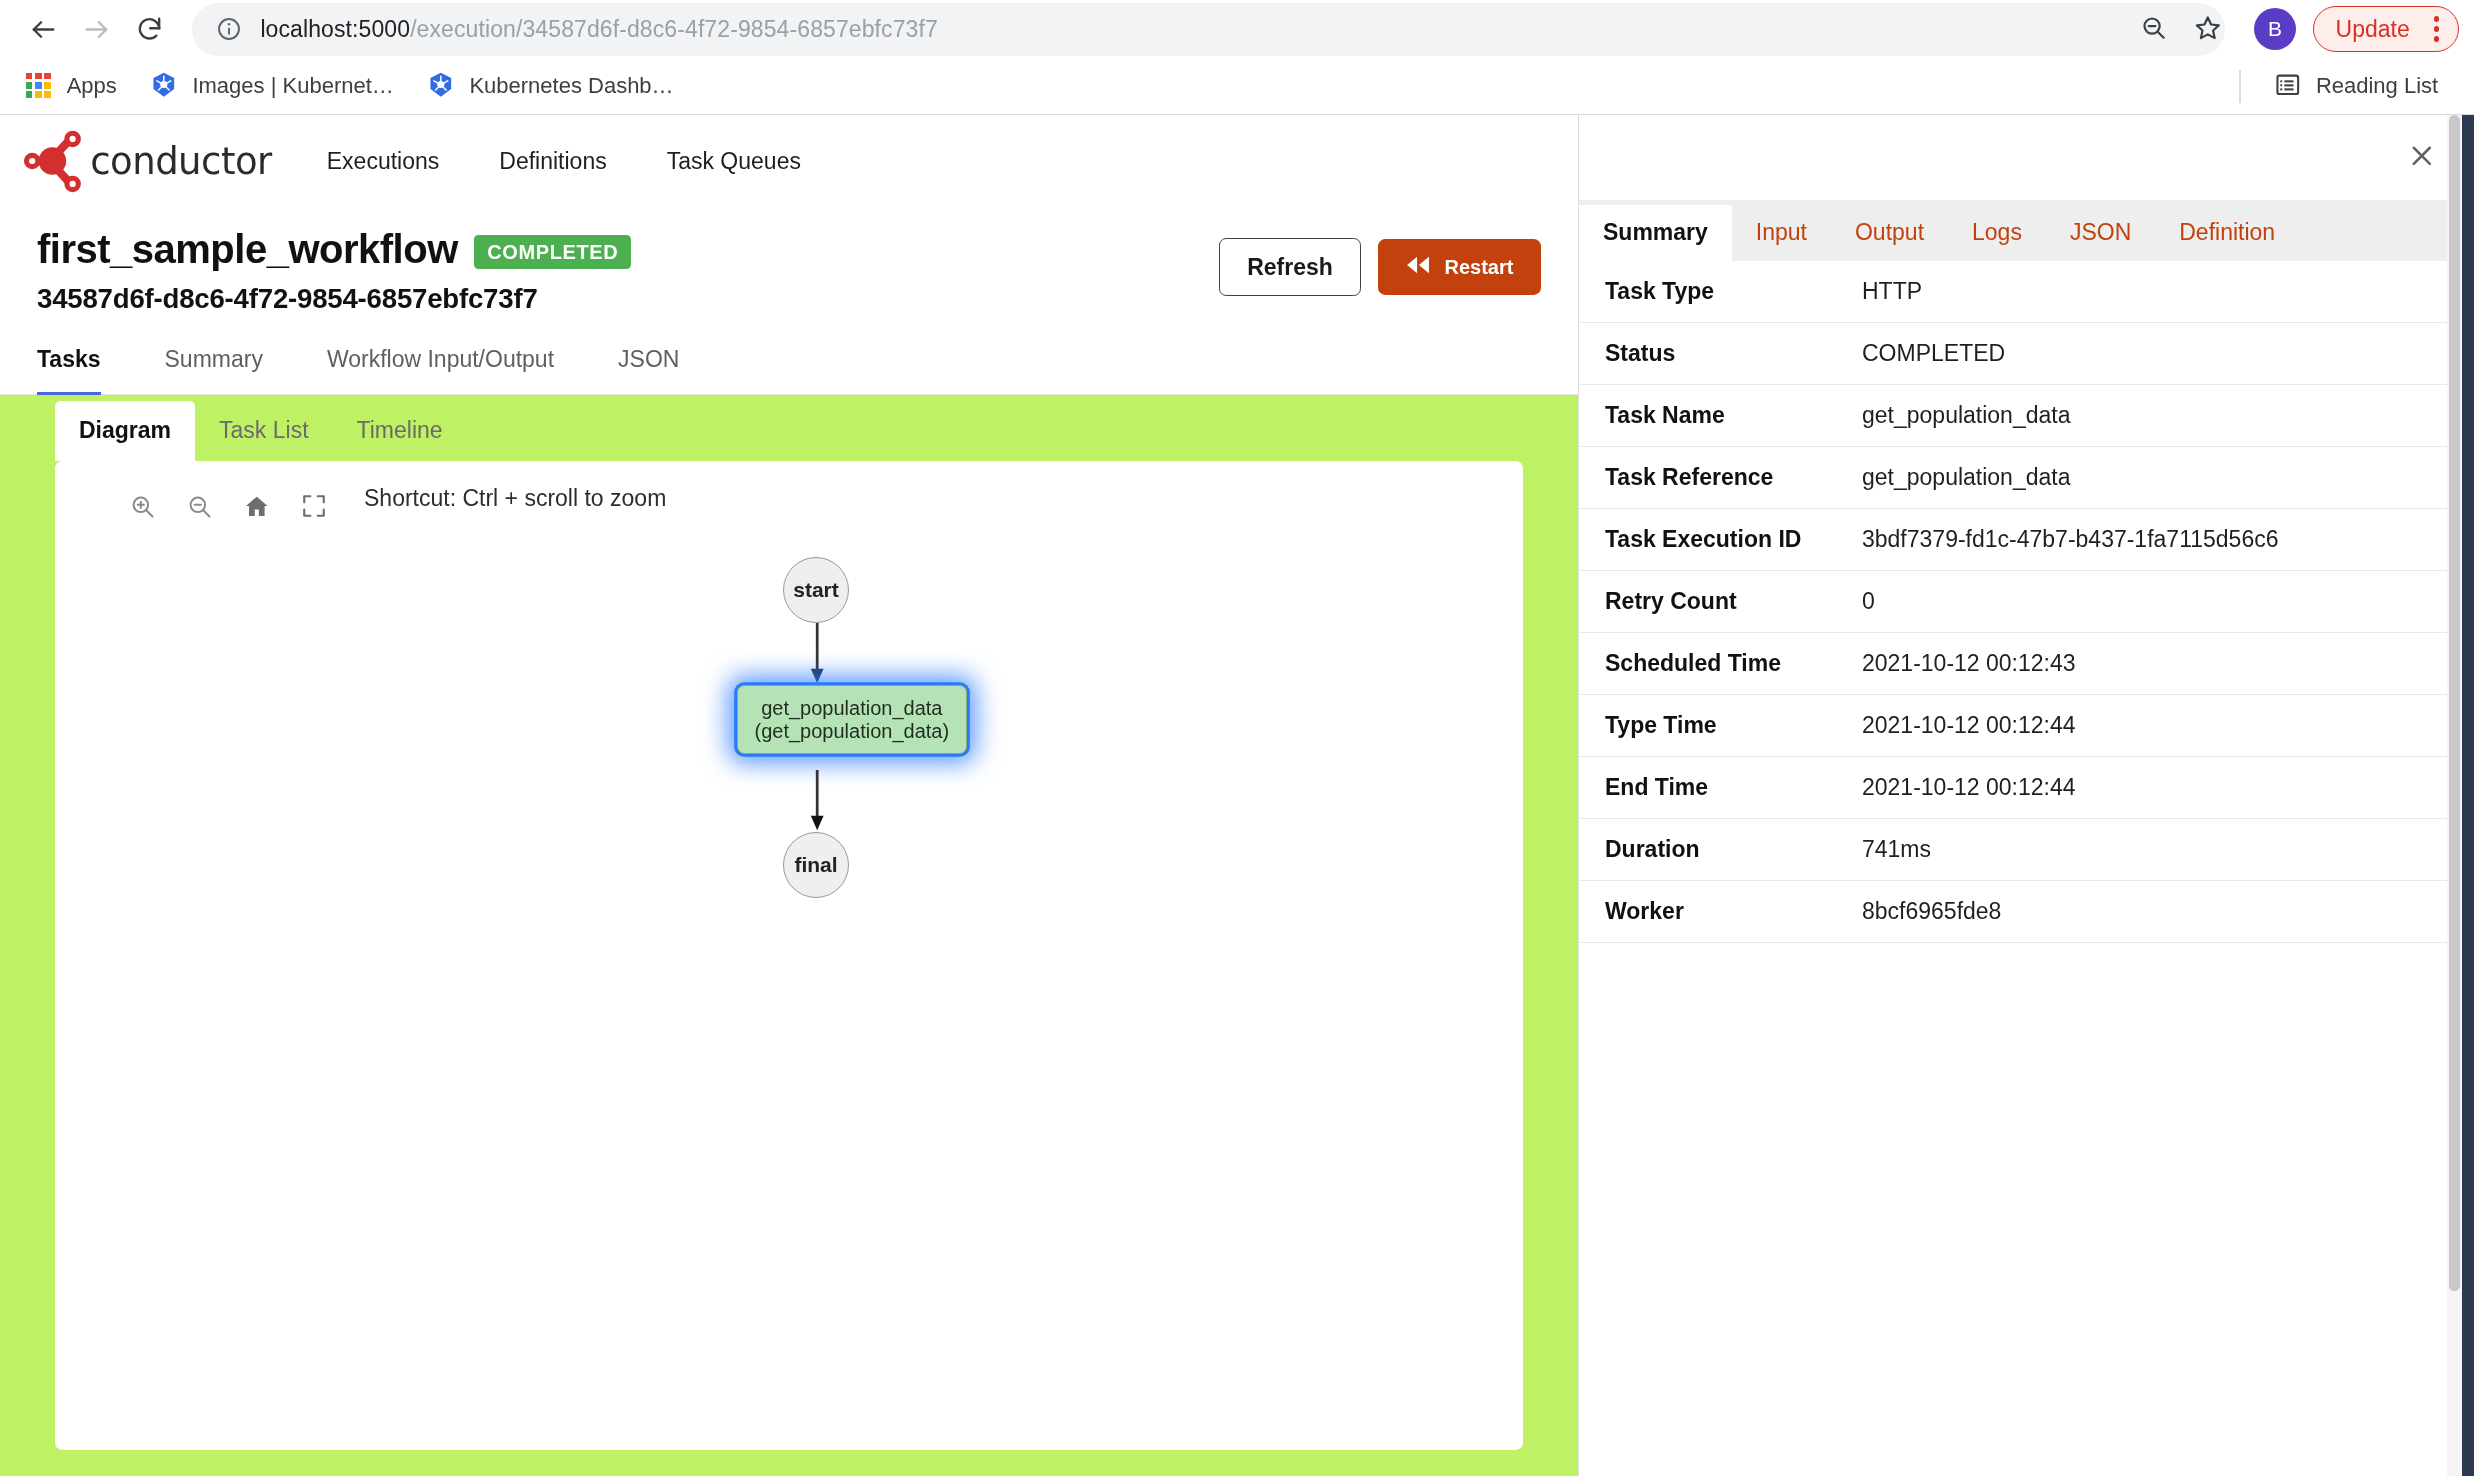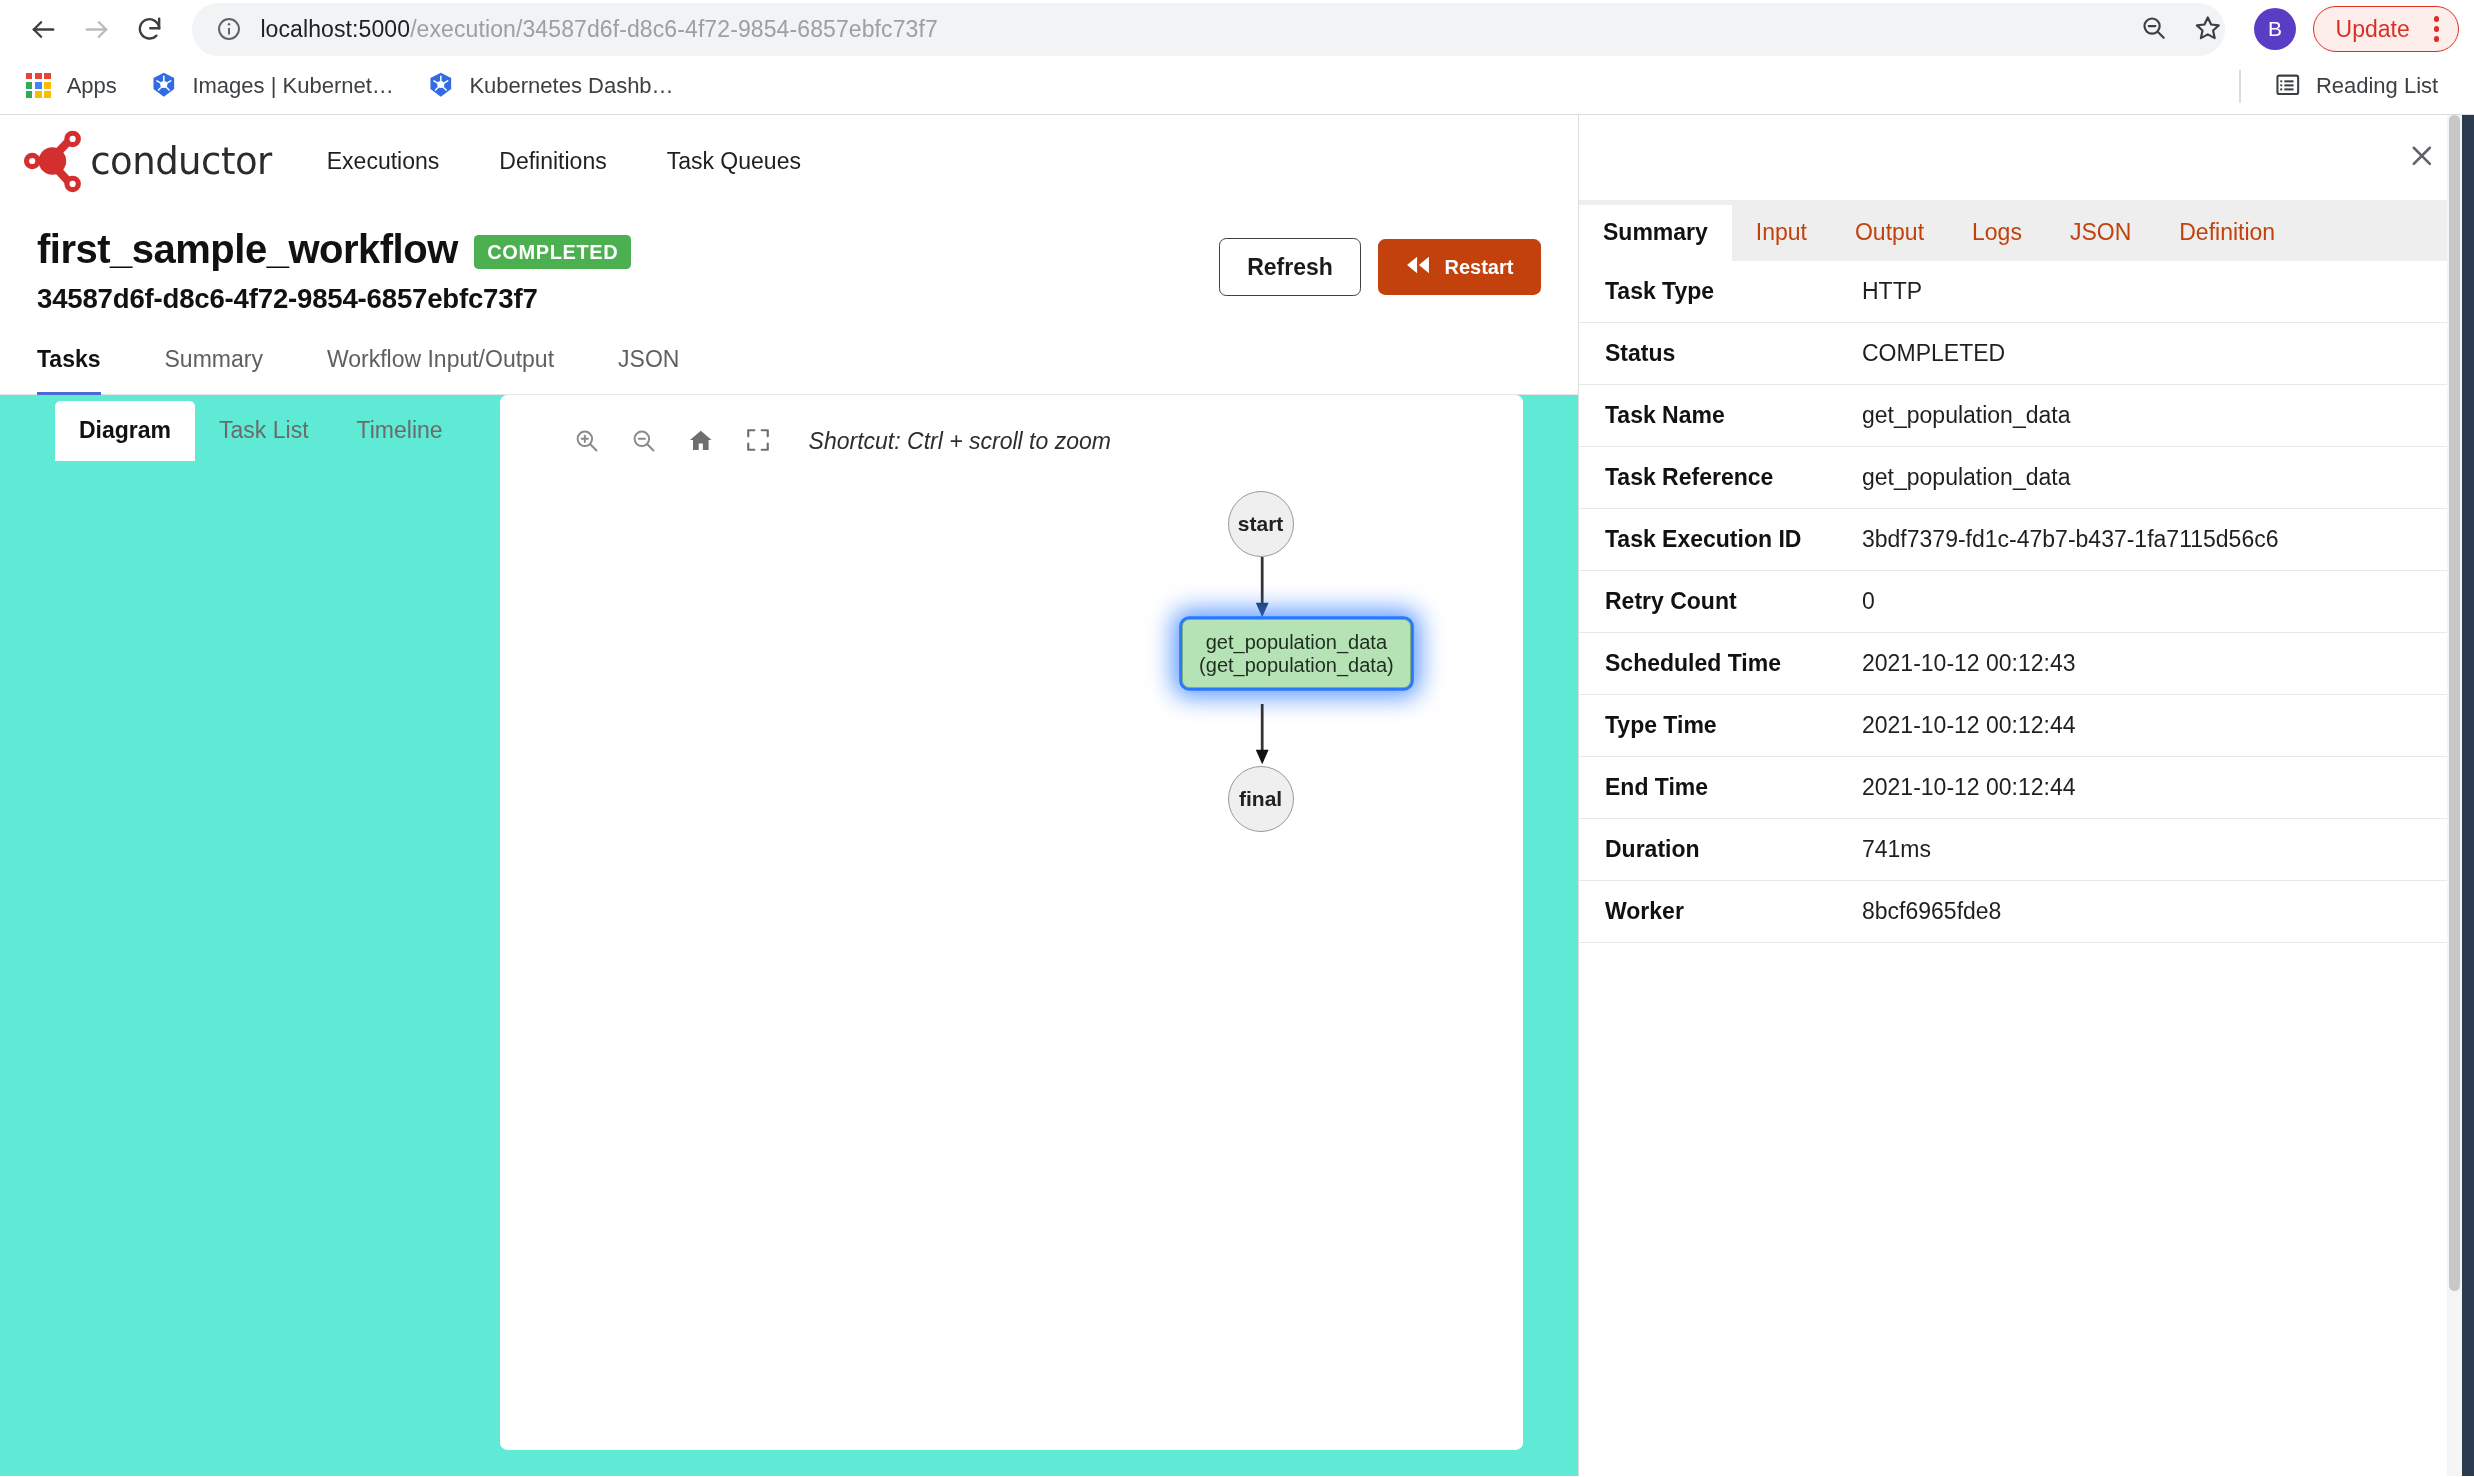--- a/index.html
+++ b/index.html
@@ -237,23 +237,24 @@
     padding: 13px 0 18.4px 0;
     margin-right: 64px;
     border-bottom: 4.6px solid transparent;
     margin-bottom: -1.8px;
     white-space: nowrap;
   }
   .wf-tab.active { color: #111111; font-weight: bold; border-bottom-color: #4c68d7; }
 
   .tasks-area {
     flex: 1 1 auto;
-    background: #5eead4;
+    background: #bef264;
     padding: 0 22px 26px 22px;
     display: flex;
+    flex-direction: column;
     min-height: 0;
   }
   .sub-tabs {
     display: flex;
     align-items: flex-end;
     flex: 0 0 auto;
     padding-left: 33px;
     height: 66px;
   }
   .sub-tab {
@@ -270,24 +271,23 @@
     background: #ffffff;
     border-radius: 7.3px;
     margin-left: 33px;
     margin-right: 33px;
     position: relative;
     min-height: 0;
     overflow: hidden;
   }
   .diagram-toolbar {
     display: flex;
-    align-items: center;
+    align-items: flex-start;
     padding: 24px 0 0 59px;
     gap: 0;
-    font-style: italic;
   }
   .dt-icon {
     width: 57px; height: 46px;
     display: flex; align-items: center; justify-content: center;
   }
   .dt-hint { font-size: 23px; color: #2d2d2d; margin-left: 22px; white-space: nowrap; }
 
   .graph {
     position: relative;
     height: 331px;

